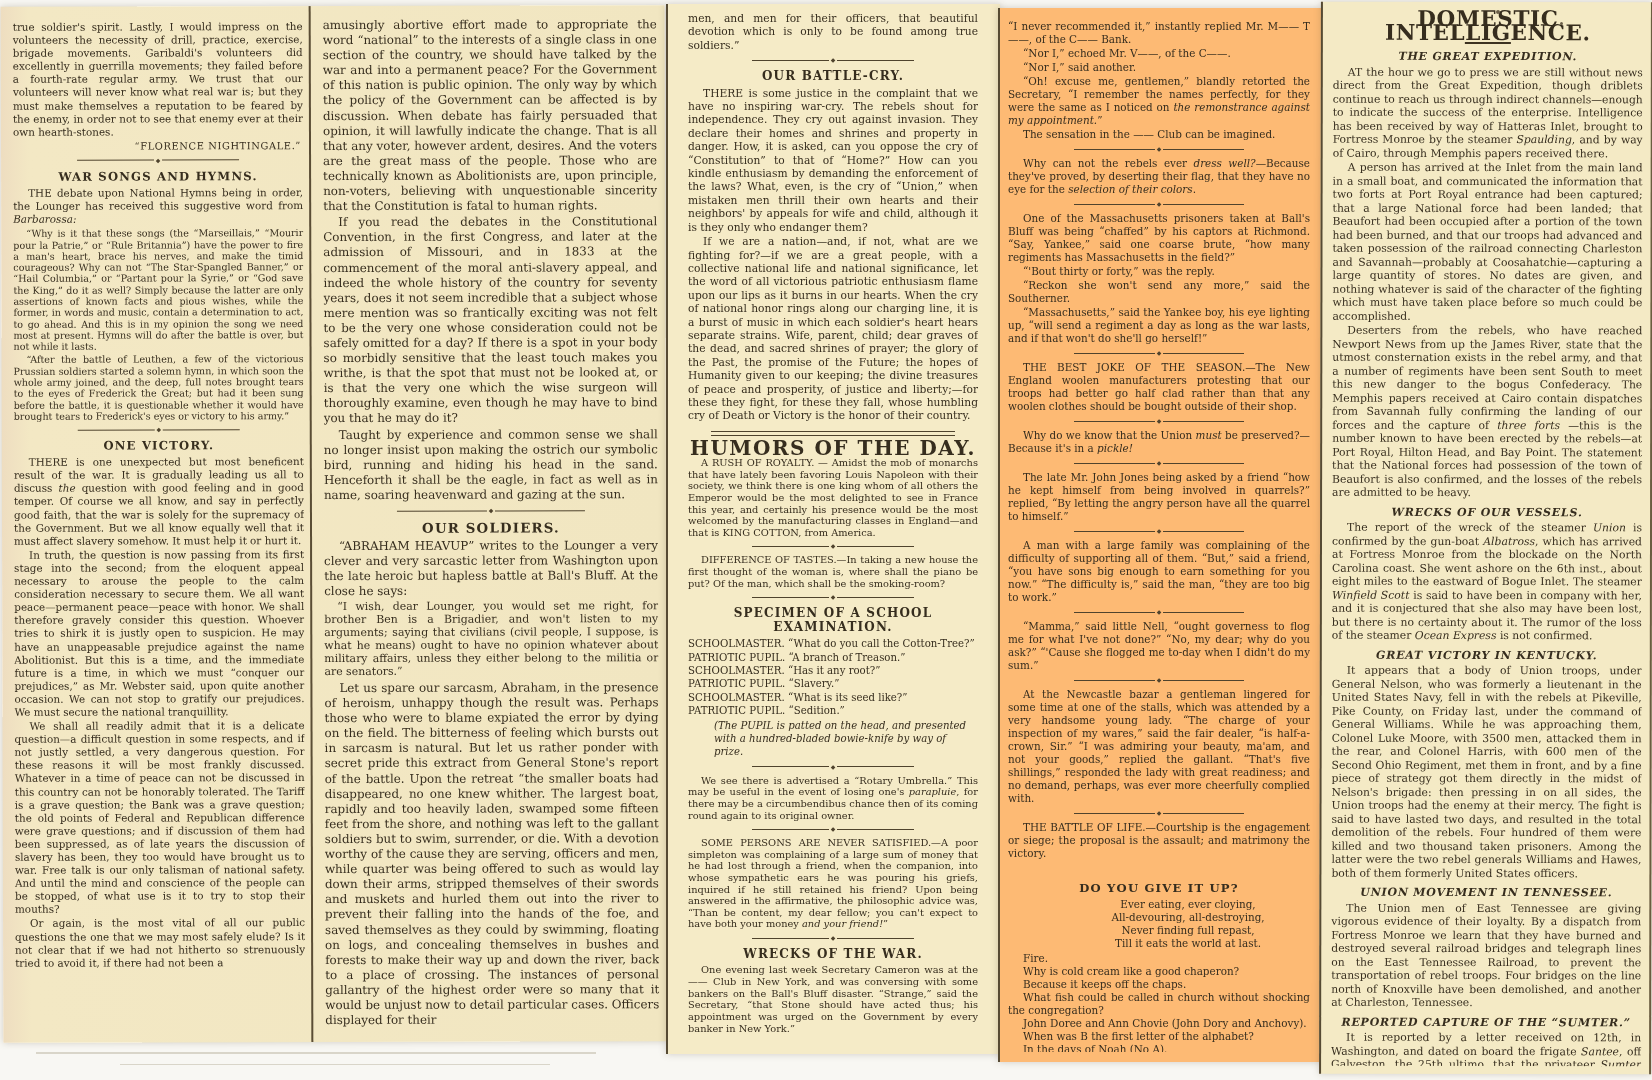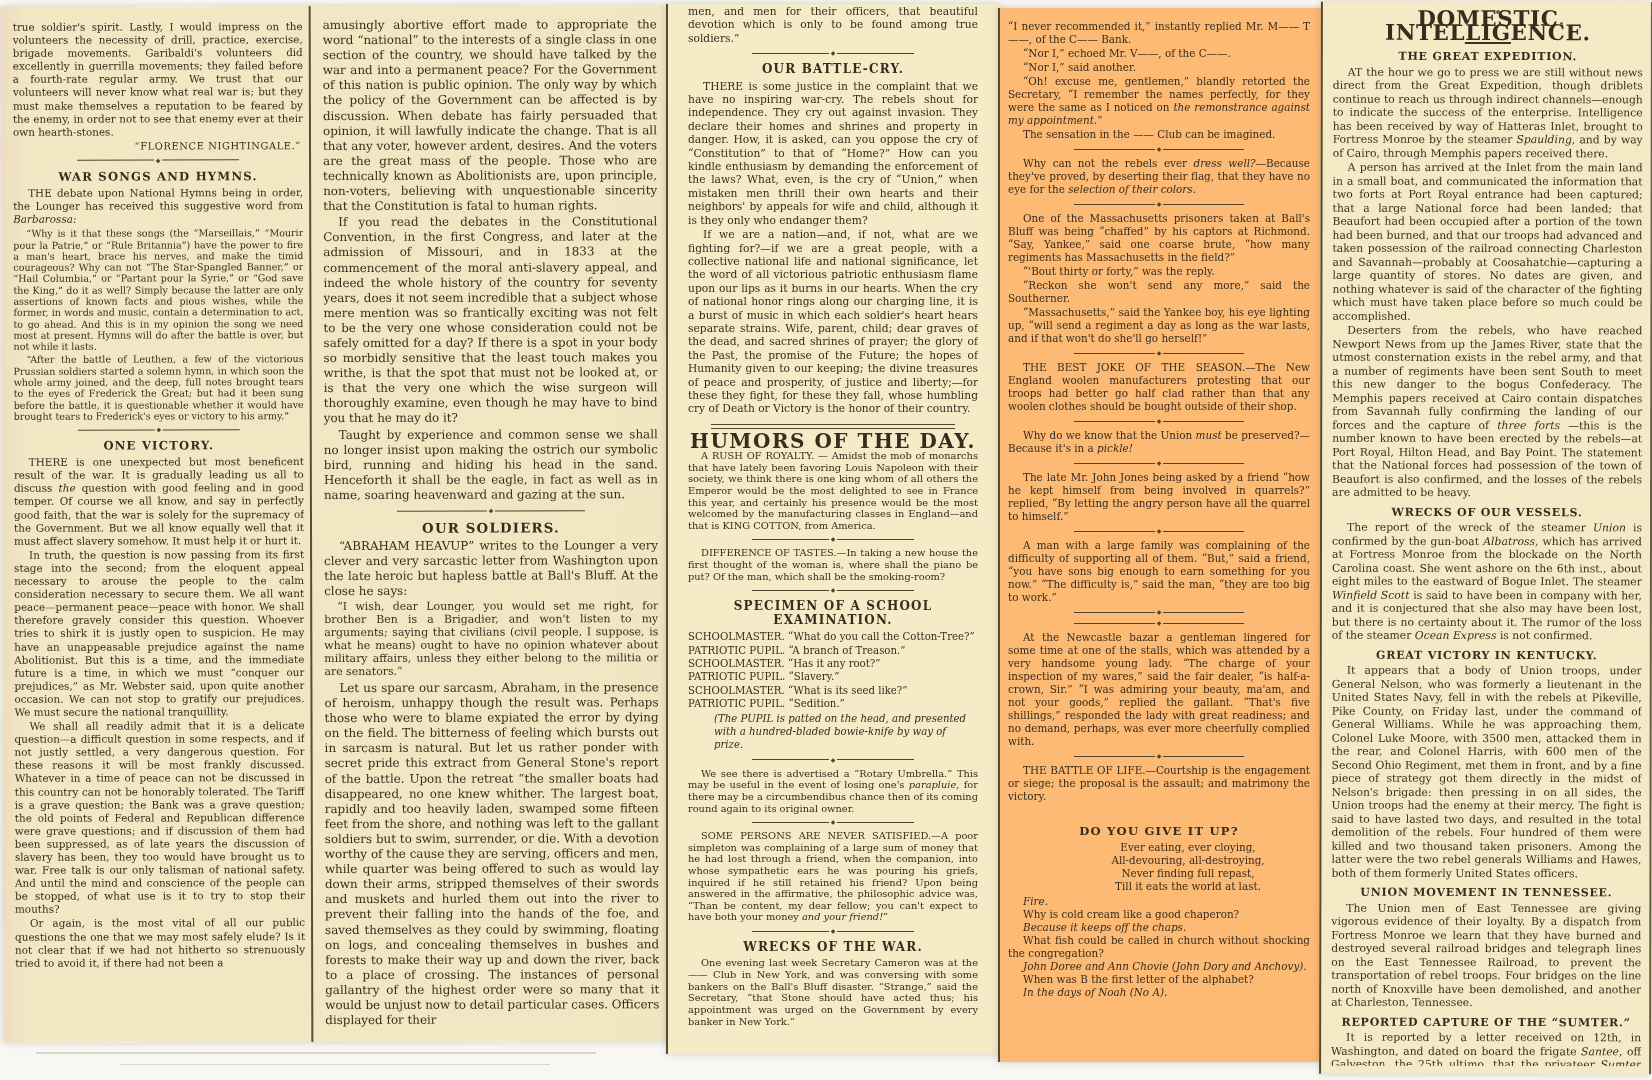--- a/index.html
+++ b/index.html
@@ -14,36 +14,36 @@
          border-left:2px solid #564a33;}
   .unitC{left:998px;top:8px;width:322px;height:1054px;background:#fdba74;
          border-left:2px solid #564a33;}
   .unitD{left:1320px;top:2px;width:328px;height:1072px;background:#f4eac5;
          border-left:2px solid #564a33;border-right:2px solid #6a5c40;
          transform:rotate(0.1deg);}
   .colrule{position:absolute;left:308px;top:0;width:1.5px;height:100%;background:#5a4d35;}
   .col{position:absolute;overflow:hidden;color:#362d1e;}
   .col1{left:12px;top:14px;width:290px;height:1008px;font-size:10.4px;line-height:13.1px;}
   .col2{left:322px;top:12px;width:334px;height:1012px;font-size:11.9px;line-height:15.1px;}
-  .col3{left:20px;top:1px;width:290px;height:1028px;font-size:10.7px;line-height:13.4px;}
+  .col3{left:20px;top:8px;width:290px;height:1028px;font-size:10.7px;line-height:13.4px;}
   .col4{left:8px;top:12px;width:302px;height:1032px;font-size:10.4px;line-height:13px;}
   .col5{left:10px;top:8px;width:310px;height:1056px;font-size:10.8px;line-height:13.5px;}
 
   .para{margin:0 0 1px;text-indent:15px;text-align:justify;}
   .noindent{text-indent:0;}
   .quote{margin:2px 0;font-size:0.92em;line-height:1.18;text-align:justify;text-indent:13px;}
   .head{margin:7px 0 3px;text-align:center;font-weight:bold;font-size:1.12em;letter-spacing:1.2px;}
-  .col5 .head{font-size:1.02em;letter-spacing:0.8px;margin:6px 0 2px;}
+  .col5 .head{font-size:1.02em;letter-spacing:0.8px;margin:6px 0 2px;font-style:italic;}
   .bighead{margin:6px 0 2px;text-align:center;font-weight:bold;}
   .col3 .bighead{font-size:20px;letter-spacing:1.5px;}
   .col5 .bighead{font-size:21.5px;letter-spacing:0.6px;margin-top:2px;}
   .sig{margin:1px 2px 2px 0;text-align:right;font-size:0.95em;letter-spacing:0.6px;}
   .paren{margin:0 0 1px 26px;font-style:italic;font-size:0.95em;}
   .q{margin:0;text-indent:15px;text-align:justify;}
-  .ans{margin:0;font-style:italic;text-indent:15px;}
+  .ans{margin:0;text-indent:15px;}
   .verse{margin:2px 0 2px 58px;}
   .vline{margin:0;text-align:center;}
   .dialog{margin:1px 0;}
   .dlg{margin:0;padding-left:64px;text-indent:-64px;font-size:0.95em;}
   .rule{display:flex;align-items:center;width:56%;margin:5px auto;}
   .rule::before,.rule::after{content:"";flex:1;border-top:1px solid #4f432d;}
   .dia{font-size:6px;color:#4f432d;margin:0 2px;line-height:6px;}
   .dblrule{width:84%;height:3px;border-top:1px solid #4f432d;border-bottom:1px solid #4f432d;margin:8px auto 5px;}
   .shortrule{width:46px;height:0;border-top:2.5px solid #3d3321;margin:3px auto 6px;}
   .space{height:14px;}
@@ -165,20 +165,21 @@
           <span class="dia">◆</span>
         </div>
         <p class="para">The late Mr. John Jones being asked by a friend “how he kept himself from being involved in quarrels?” replied, “By letting the angry person have all the quarrel to himself.”</p>
         <div class="rule">
           <span class="dia">◆</span>
         </div>
         <p class="para">A man with a large family was complaining of the difficulty of supporting all of them.  “But,” said a friend, “you have sons big enough to earn something for you now.”  “The difficulty is,” said the man, “they are too big to work.”</p>
         <div class="rule">
           <span class="dia">◆</span>
         </div>
+        <p class="para">“Mamma,” said little Nell, “ought governess to flog me for what I've not done?”  “No, my dear; why do you ask?”  “'Cause she flogged me to-day when I didn't do my sum.”</p>
         <div class="rule">
           <span class="dia">◆</span>
         </div>
         <p class="para">At the Newcastle bazar a gentleman lingered for some time at one of the stalls, which was attended by a very handsome young lady.  “The charge of your inspection of my wares,” said the fair dealer, “is half-a-crown, Sir.”  “I was admiring your beauty, ma'am, and not your goods,” replied the gallant.  “That's five shillings,” responded the lady with great readiness; and no demand, perhaps, was ever more cheerfully complied with.</p>
         <div class="rule">
           <span class="dia">◆</span>
         </div>
         <p class="para">THE BATTLE OF LIFE.—Courtship is the engagement or siege; the proposal is the assault; and matrimony the victory.</p>
         <div class="space"></div>
         <h3 class="head">DO YOU GIVE IT UP?</h3>

